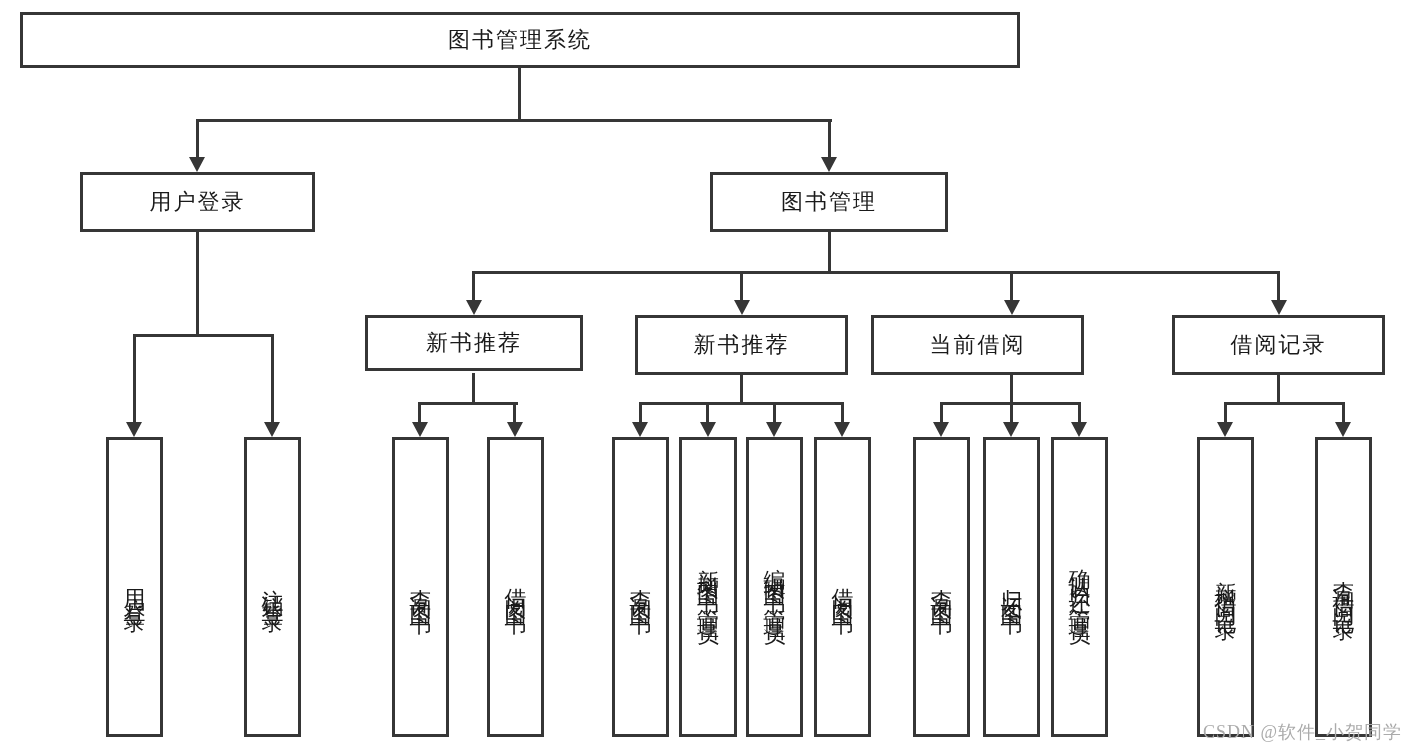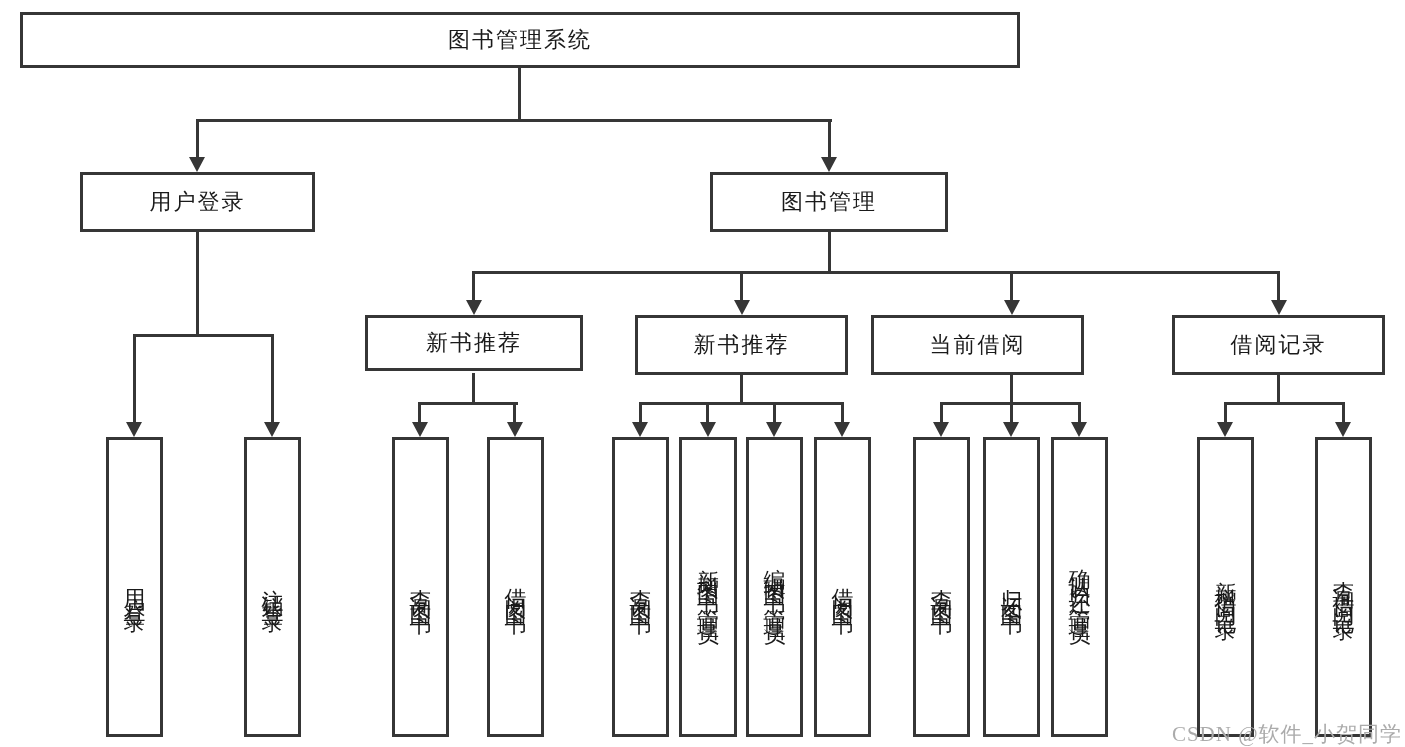--- a/index.html
+++ b/index.html
@@ -23,21 +23,21 @@
     writing-mode:vertical-rl;text-orientation:mixed;
     font-size:22px;letter-spacing:8px;line-height:1;white-space:nowrap;
   }
   .line{position:absolute;background:var(--line);}
   .arrow{
     position:absolute;width:0;height:0;
     border-left:8px solid transparent;border-right:8px solid transparent;
     border-top:15px solid var(--line);
   }
   .watermark{
-    position:absolute;right:3px;top:720px;font-size:21px;color:var(--wm);
+    position:absolute;right:3px;top:720px;font-size:18px;color:var(--wm);
     letter-spacing:1px;white-space:nowrap;text-align:right;
   }
 </style>
 </head>
 <body>
 
 <div class="stage">
 
   <div class="box h" style="left:20px;top:12px;width:1000px;height:56px">
     <span>图书管理系统</span>

